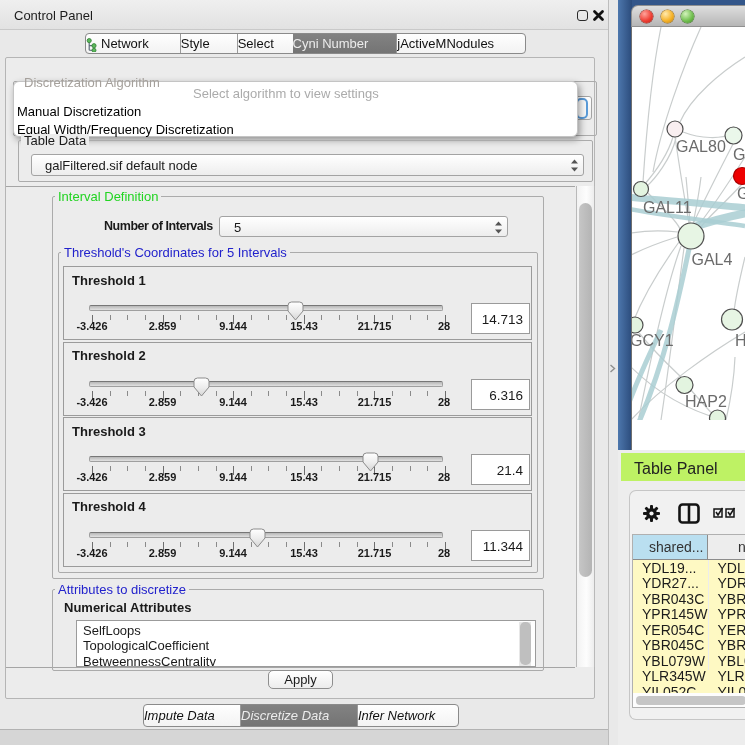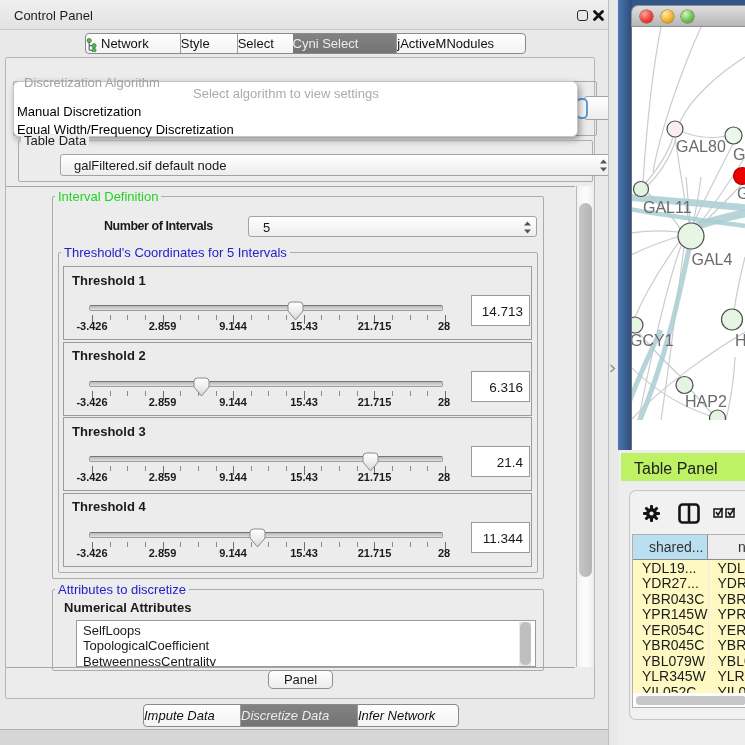--- a/index.html
+++ b/index.html
@@ -7,33 +7,33 @@
        font-family:"Liberation Sans",sans-serif;background:#ececec;color:#1a1a1a;}
   .ab{position:absolute;}
   .bold{font-weight:bold;}
   .seg{position:absolute;border:1px solid #8a8a8a;border-radius:4px;
        background:linear-gradient(#fefefe,#f3f3f3);display:flex;}
   .seg .s{height:100%;display:flex;align-items:center;justify-content:flex-start;
        font-size:13px;color:#111;border-right:1px solid #9a9a9a;}
   .seg .s:last-child{border-right:none;}
   .seg .dark{background:linear-gradient(#828282,#747474);color:#ececec;}
   .combo{position:absolute;border:1px solid #a3a3a3;border-radius:3px;
-       background:linear-gradient(#ffffff,#ededed);font-size:13px;margin-left:29px;}
+       background:linear-gradient(#ffffff,#ededed);font-size:13px;}
   .gbox{position:absolute;border:1px solid #ababab;border-radius:2px;}
   .gtitle{position:absolute;font-size:13px;background:#ececec;padding:0 3px;line-height:13px;}
   .tpanel{position:absolute;border:1px solid #9b9b9b;background:#ececec;width:467px;height:72px;left:63px;}
   .tpanel .tlab{position:absolute;left:8px;top:5.5px;font-size:13px;font-weight:bold;}
   .track{position:absolute;left:25px;top:38px;width:352px;height:4px;border:1px solid #9f9f9f;
        border-top:1px solid #777;border-radius:2px;background:linear-gradient(#b7b7b7,#e2e2e2);}
   .ticksmin{position:absolute;left:28px;top:48px;width:356px;height:5px;
        background:repeating-linear-gradient(to right,#8a8a8a 0 1px,transparent 1px 17.65px);}
   .ticksmaj{position:absolute;left:28px;top:48px;width:356px;height:9px;
        background:repeating-linear-gradient(to right,#6e6e6e 0 1px,transparent 1px 70.6px);}
   .slab{position:absolute;top:53px;font-size:11px;font-weight:bold;transform:translateX(-50%);}
-  .vbox{position:absolute;left:407px;top:28px;width:59px;height:31px;border:1px solid #9a9a9a;
+  .vbox{position:absolute;left:407px;top:36px;width:59px;height:31px;border:1px solid #9a9a9a;
        background:#fff;font-size:13.5px;text-align:right;line-height:31px;padding-right:6px;box-sizing:border-box;}
   .thumb{position:absolute;top:34px;width:17px;height:20px;}
   .li13{font-size:13px;line-height:15.5px;}
 </style>
 </head>
 <body>
 
 <div class="ab" style="left:0;top:0;width:608px;height:729px;background:#e9e9e9;">
 
   <div class="ab" style="left:0;top:0;width:608px;height:29px;background:linear-gradient(#efefef,#e2e2e2);border-bottom:1px solid #c9c9c9;"></div>
@@ -47,21 +47,21 @@
     <div class="s" style="width:94px;">
       <svg width="11" height="16" viewBox="0 0 11 16" style="margin-right:4px;">
         <path d="M3.2,5.5 L3.2,14.2 M3.2,9.7 L7.8,9.7 M3.2,14.2 L7.8,14.4" stroke="#5d6d7a" stroke-width="1.2" fill="none"></path>
         <circle cx="3.2" cy="4.6" r="2.1" fill="#5cb85c" stroke="#2e7d32" stroke-width="0.8"></circle>
         <circle cx="8" cy="9.7" r="2.1" fill="#5cb85c" stroke="#2e7d32" stroke-width="0.8"></circle>
         <circle cx="8" cy="14.3" r="2" fill="#5cb85c" stroke="#2e7d32" stroke-width="0.8"></circle>
       </svg>
       Network</div>
     <div class="s" style="width:56px;">Style</div>
     <div class="s" style="width:55px;border-right:none;">Select</div>
-    <div class="s dark" style="width:104px;">Cyni Select</div>
+    <div class="s dark" style="width:104px;">Cyni Number</div>
     <div class="s" style="width:128px;">jActiveMNodules</div>
   </div>
 
   <div class="ab" style="left:5px;top:57px;width:590px;height:642px;border:1px solid #b5b5b5;border-radius:2px;background:#ececec;box-sizing:border-box;"></div>
 
   <div class="gbox" style="left:13px;top:81px;width:582px;height:53px;"></div>
   <div class="combo" style="left:555px;top:96px;width:37px;height:24px;box-sizing:border-box;"></div>
   <div class="ab" style="left:575.5px;top:97.5px;width:12px;height:21px;border:2px solid #5b9bd8;border-radius:5px;background:#fafafa;box-sizing:border-box;"></div>
 
   <div class="ab" style="left:13px;top:81px;width:565px;height:56px;background:#fff;border:1px solid #c4c4c4;border-radius:6px;box-shadow:2px 3px 7px rgba(0,0,0,0.38);box-sizing:border-box;"></div>
@@ -174,21 +174,21 @@
 
   <div class="gbox" style="left:52px;top:589px;width:490px;height:80px;"></div>
   <div class="gtitle" style="left:55px;top:583px;color:#2222cc;">Attributes to discretize</div>
   <div class="ab bold" style="left:64px;top:600px;font-size:13px;">Numerical Attributes</div>
   <div class="ab" style="left:76px;top:619.5px;width:460px;height:47px;background:#fff;border:1px solid #9b9b9b;box-sizing:border-box;overflow:hidden;">
     <div class="li13" style="padding:2px 0 0 6px;">SelfLoops<br>TopologicalCoefficient<br>BetweennessCentrality</div>
     <div class="ab" style="right:4px;top:1px;width:12px;height:44px;background:#e7e7e7;"></div>
     <div class="ab" style="right:4.5px;top:1.5px;width:11px;height:43px;background:#bfbfbf;border-radius:5px;"></div>
   </div>
 
-  <div class="ab" style="left:268px;top:670px;width:65px;height:19px;border:1px solid #8e8e8e;border-radius:5px;background:linear-gradient(#ffffff,#ececec);font-size:13px;text-align:center;line-height:18px;box-sizing:border-box;">Panel</div>
+  <div class="ab" style="left:268px;top:670px;width:65px;height:19px;border:1px solid #8e8e8e;border-radius:5px;background:linear-gradient(#ffffff,#ececec);font-size:13px;text-align:center;line-height:18px;box-sizing:border-box;">Apply</div>
 
   <div class="seg" style="left:143px;top:703.5px;width:314px;height:21px;font-style:italic;">
     <div class="s" style="width:96px;">Impute Data</div>
     <div class="s dark" style="width:116px;">Discretize Data</div>
     <div class="s" style="width:100px;">Infer Network</div>
   </div>
 </div>
 
 <div class="ab" style="left:0;top:729px;width:608px;height:16px;background:#d6d6d6;border-top:1px solid #b2b2b2;box-sizing:border-box;"></div>
 

